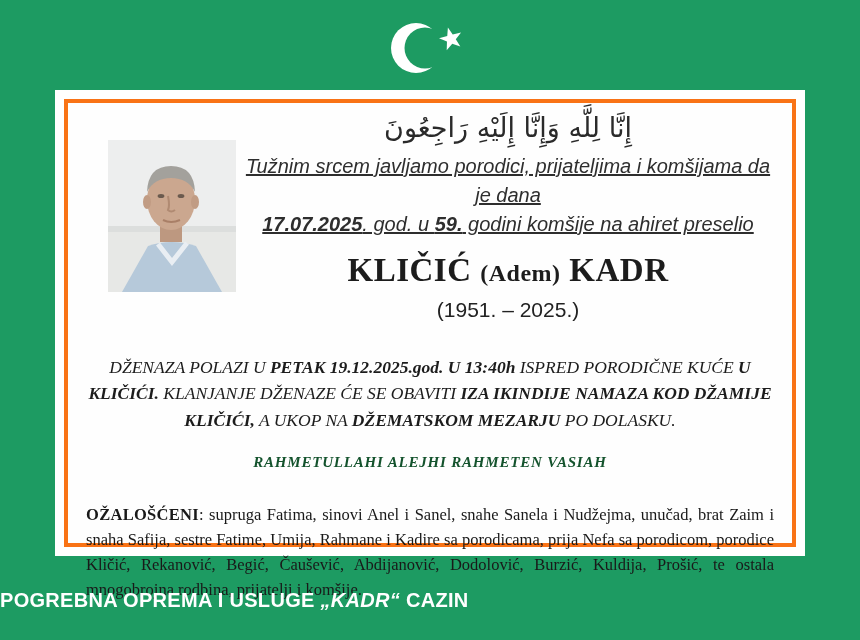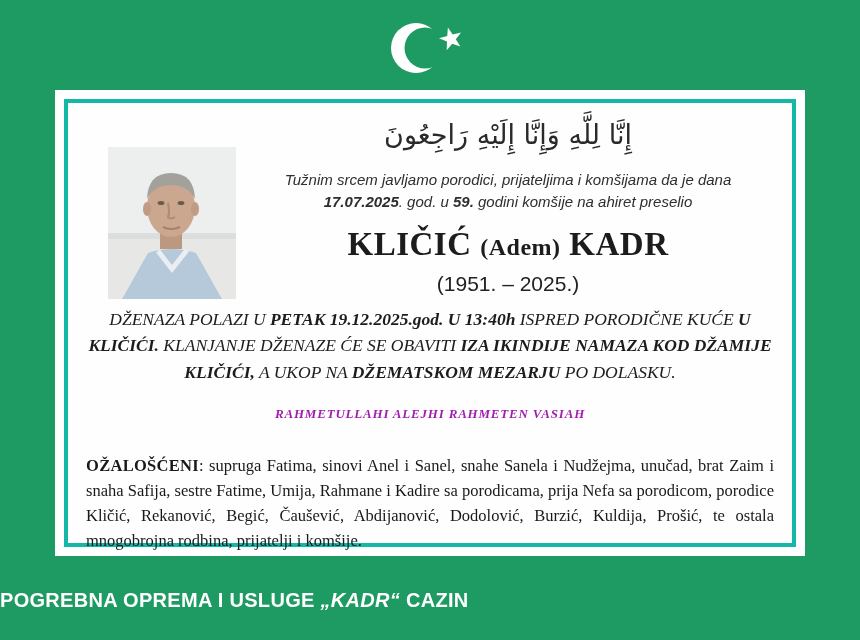--- a/index.html
+++ b/index.html
@@ -7,56 +7,57 @@
     width:860px;height:640px;position:relative;overflow:hidden;
     background:#1d9b62;
     font-family:"Liberation Sans",sans-serif;
   }
   .crescent-wrap{position:absolute;left:378px;top:12px;width:110px;height:72px;}
   .panel{
     position:absolute;left:55px;top:90px;width:750px;height:466px;
     background:#ffffff;box-sizing:border-box;padding:9px;
   }
   .panel-frame{
-    border:4px solid #14b8a6;width:100%;height:100%;box-sizing:border-box;
-    padding:12px 18px 6px 18px;background:#fefefe;
+    border:4px solid #f97316;width:100%;height:100%;box-sizing:border-box;
+    padding:5px 18px 6px 18px;background:#fefefe;
   }
   .top-row{display:flex;}
   .photo{
     width:128px;height:152px;margin:32px 0 0 22px;flex:0 0 auto;
   }
   .top-right{flex:1;text-align:center;padding-left:6px;}
   .arabic{
     font-family:"DejaVu Sans",sans-serif;
     font-size:27px;color:#2a2a2a;direction:rtl;line-height:1.3;margin-top:2px;
   }
   .intro{
-    font-style:italic;font-size:15px;color:#2e2e2e;line-height:1.45;margin-top:17px;
+    font-style:italic;font-size:20px;color:#2e2e2e;line-height:1.45;margin-top:7px;
     font-family:"Liberation Sans",sans-serif;
+    text-decoration:underline;
   }
   .intro b{font-style:italic;}
   .deceased-name{
     font-family:"Liberation Serif",serif;font-weight:bold;color:#1c1c1c;
     font-size:33px;margin-top:13px;letter-spacing:0.5px;white-space:nowrap;
   }
   .deceased-name .father{font-size:24px;text-align:right;}
   .years{
     font-family:"Liberation Sans",sans-serif;font-weight:normal;
     font-size:21px;color:#222;margin-top:9px;
   }
   .dzenaza{
-    margin:7px auto 0 auto;max-width:702px;text-align:center;
+    margin:32px auto 0 auto;max-width:702px;text-align:center;
     font-family:"Liberation Serif",serif;font-style:italic;
     font-size:17.5px;line-height:1.5;color:#1c1c1c;
   }
   .dzenaza b{font-style:italic;}
   .rahmet{
     margin-top:21px;text-align:center;
     font-family:"Liberation Serif",serif;font-style:italic;font-weight:bold;
-    font-size:13px;color:#a21caf;letter-spacing:0.8px;
+    font-size:15px;color:#14532d;letter-spacing:0.8px;
   }
   .mourners{
     margin:31px auto 0 auto;max-width:708px;text-align:justify;
     font-family:"Liberation Serif",serif;font-size:16.5px;line-height:1.52;color:#191919;
   }
   .mourners b{letter-spacing:0.3px;}
   .footer{
     position:absolute;left:0;top:585px;width:100%;
     color:#ffffff;font-weight:bold;font-size:20px;line-height:1.5;
     font-family:"Liberation Sans",sans-serif;letter-spacing:0.3px;

